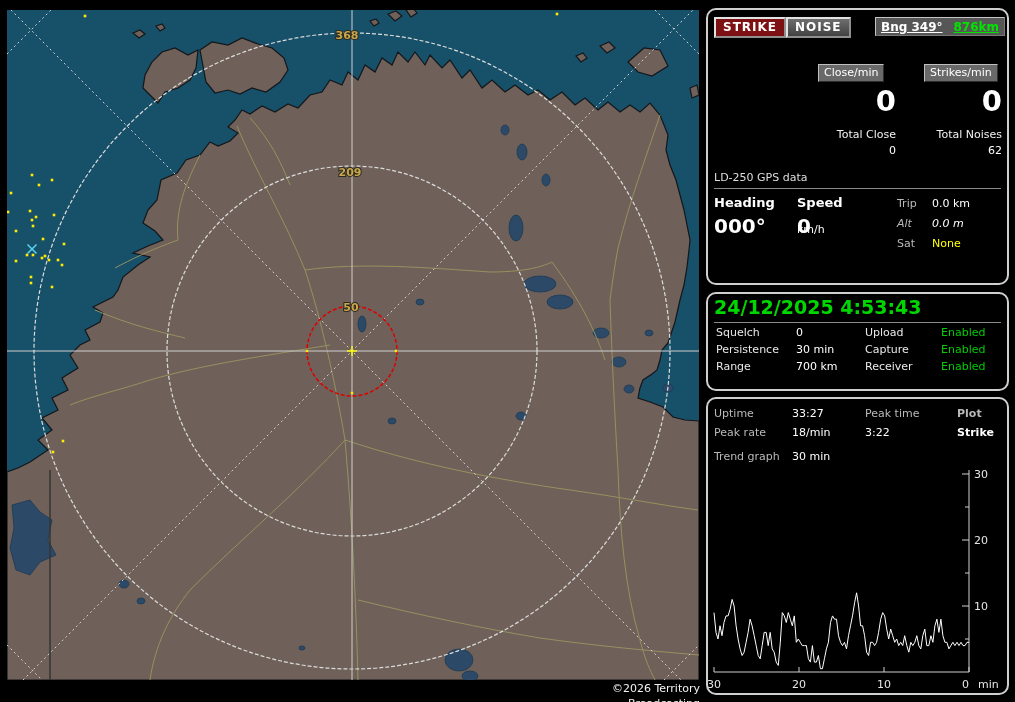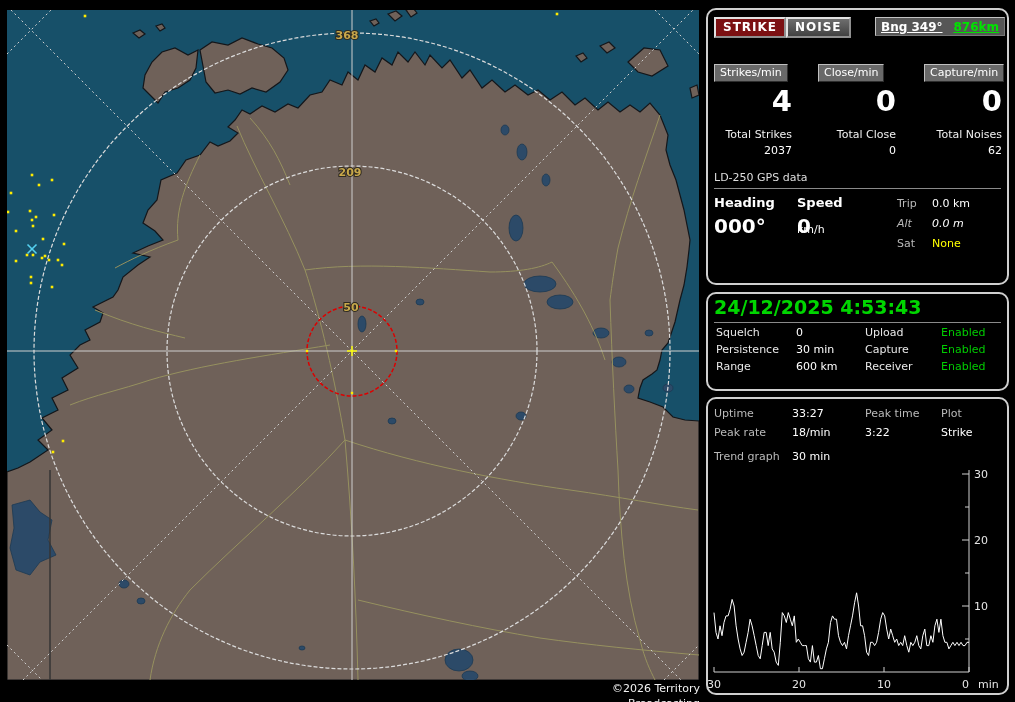--- a/index.html
+++ b/index.html
@@ -57,21 +57,21 @@
   #datetime{left:6px;top:2px;font-size:19px;font-weight:bold;color:#00d600;}
   #dt-line{top:28px;}
   .set-label{left:8px;font-size:11px;color:#e8e8e8;}
   .set-value{left:88px;font-size:11px;color:#fff;}
   .tog-label{left:157px;font-size:11px;color:#e8e8e8;}
   .tog-value{left:233px;font-size:11px;color:#00cc00;}
   .row-y0{top:32px;} .row-y1{top:49px;} .row-y2{top:66px;}
 
   .st-label{font-size:11px;color:#b9b9b9;}
   .st-value{font-size:11px;color:#fff;}
-  .sx0{left:6px;} .sx1{left:84px;} .sx2{left:157px;text-align:center;} .sx3{left:233px;}
+  .sx0{left:6px;} .sx1{left:84px;} .sx2{left:157px;text-align:center;} .sx3{left:249px;font-weight:bold;}
   .sy0{top:8px;} .sy1{top:27px;} .sy2{top:51px;}
 
   #trend-svg{left:0px;top:63px;}
 </style>
 </head>
 <body>
 
 <div id="app">
 
   <div class="map-wrap">
@@ -224,34 +224,28 @@
   <div class="copyright">©2026 Territory Broadcasting</div>
 
   <div class="box" id="box1">
     <span class="btn" id="strike-btn">STRIKE</span>
     <span class="btn" id="noise-btn">NOISE</span>
     <span id="bng-badge">
       <span class="bng-label">Bng 349°</span>
       <span class="bng-dist">876km</span>
     </span>
 
-    <div class="stat-col c0">
-      <span class="stat-btn">Strikes/min</span>
-      <span class="stat-rate">4</span>
-      <span class="stat-total-label">Total Strikes</span>
-      <span class="stat-total">2037</span>
-    </div>
     <div class="stat-col c1">
       <span class="stat-btn">Close/min</span>
       <span class="stat-rate">0</span>
       <span class="stat-total-label">Total Close</span>
       <span class="stat-total">0</span>
     </div>
     <div class="stat-col c2">
-      <span class="stat-btn">Capture/min</span>
+      <span class="stat-btn">Strikes/min</span>
       <span class="stat-rate">0</span>
       <span class="stat-total-label">Total Noises</span>
       <span class="stat-total">62</span>
     </div>
 
     <span id="gps-header">LD-250 GPS data</span>
     <span class="hline" id="gps-line"></span>
     <span class="gps-big-label" id="heading-label">Heading</span>
     <span class="gps-big-label" id="speed-label">Speed</span>
     <span id="heading-value">000°</span>
@@ -272,21 +266,21 @@
     <span class="set-value row-y0">0</span>
     <span class="tog-label row-y0">Upload</span>
     <span class="tog-value row-y0">Enabled</span>
 
     <span class="set-label row-y1">Persistence</span>
     <span class="set-value row-y1">30 min</span>
     <span class="tog-label row-y1">Capture</span>
     <span class="tog-value row-y1">Enabled</span>
 
     <span class="set-label row-y2">Range</span>
-    <span class="set-value row-y2">600 km</span>
+    <span class="set-value row-y2">700 km</span>
     <span class="tog-label row-y2">Receiver</span>
     <span class="tog-value row-y2">Enabled</span>
   </div>
 
   <div class="box" id="box3">
     <span class="st-label sx0 sy0">Uptime</span>
     <span class="st-value sx1 sy0">33:27</span>
     <span class="st-label sx2 sy0">Peak time</span>
     <span class="st-label sx3 sy0">Plot</span>
 

